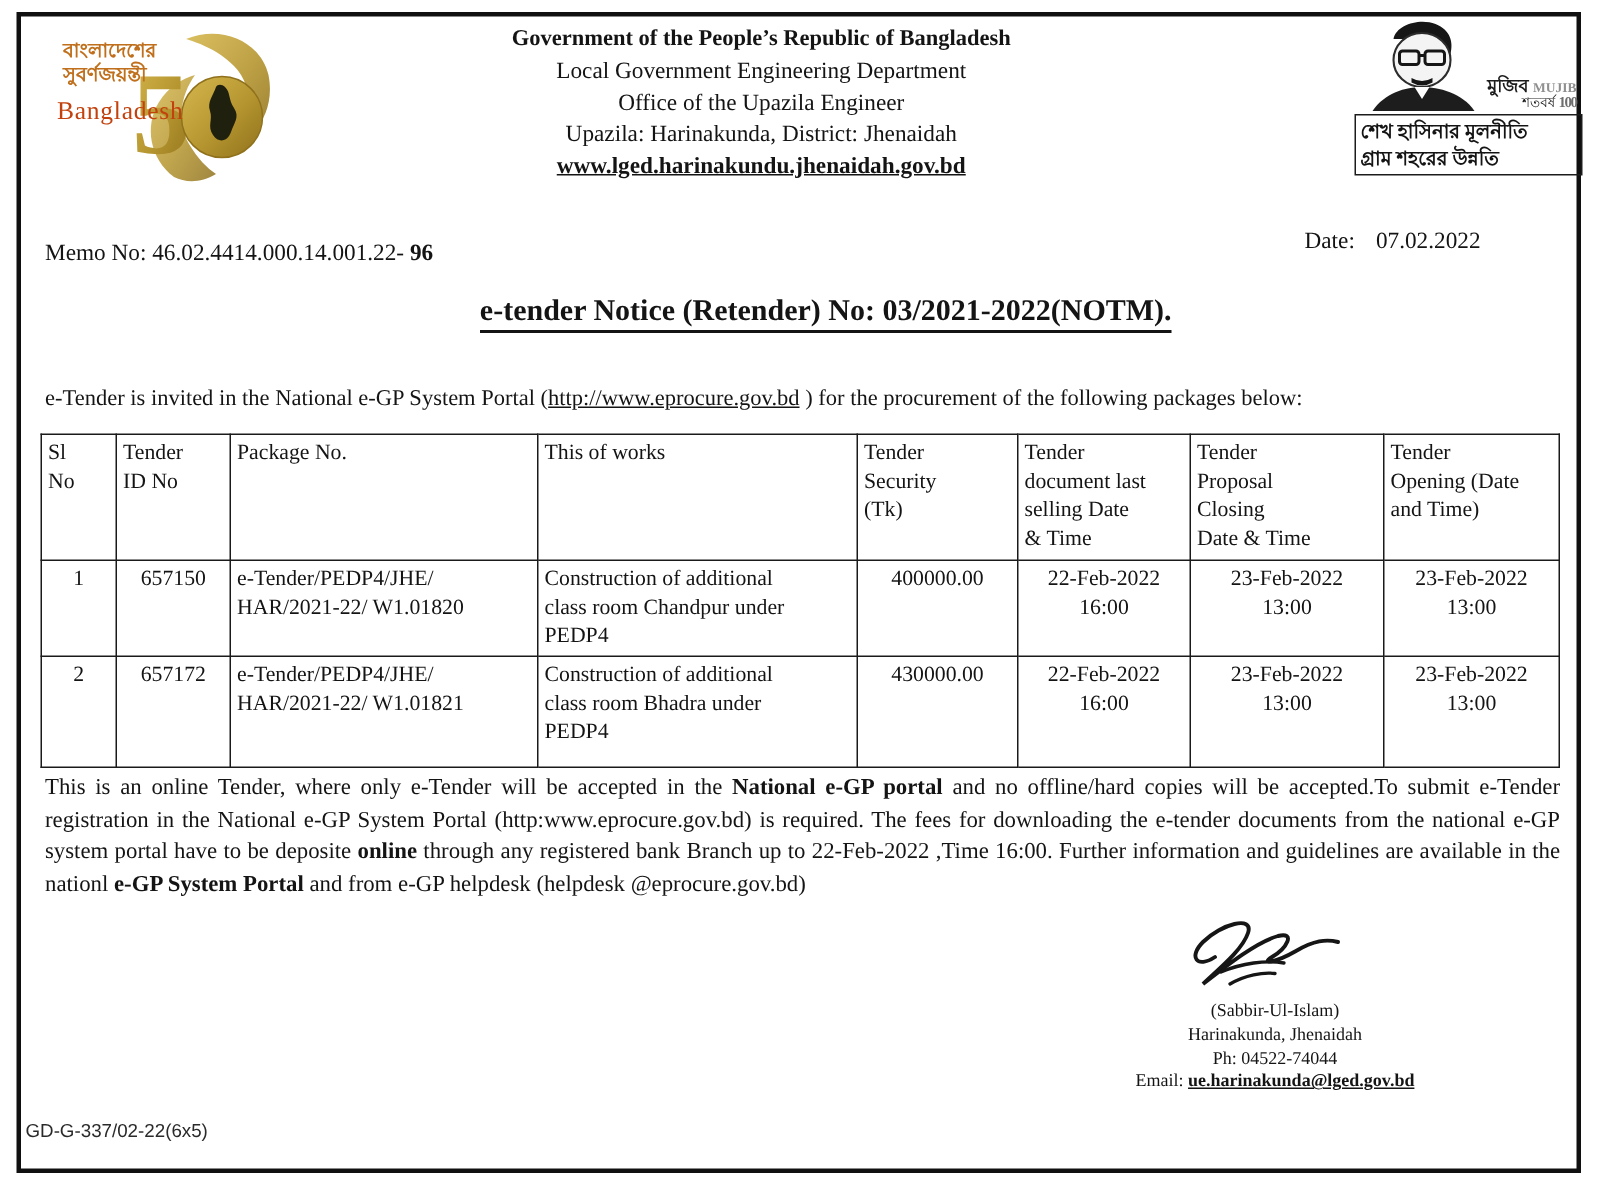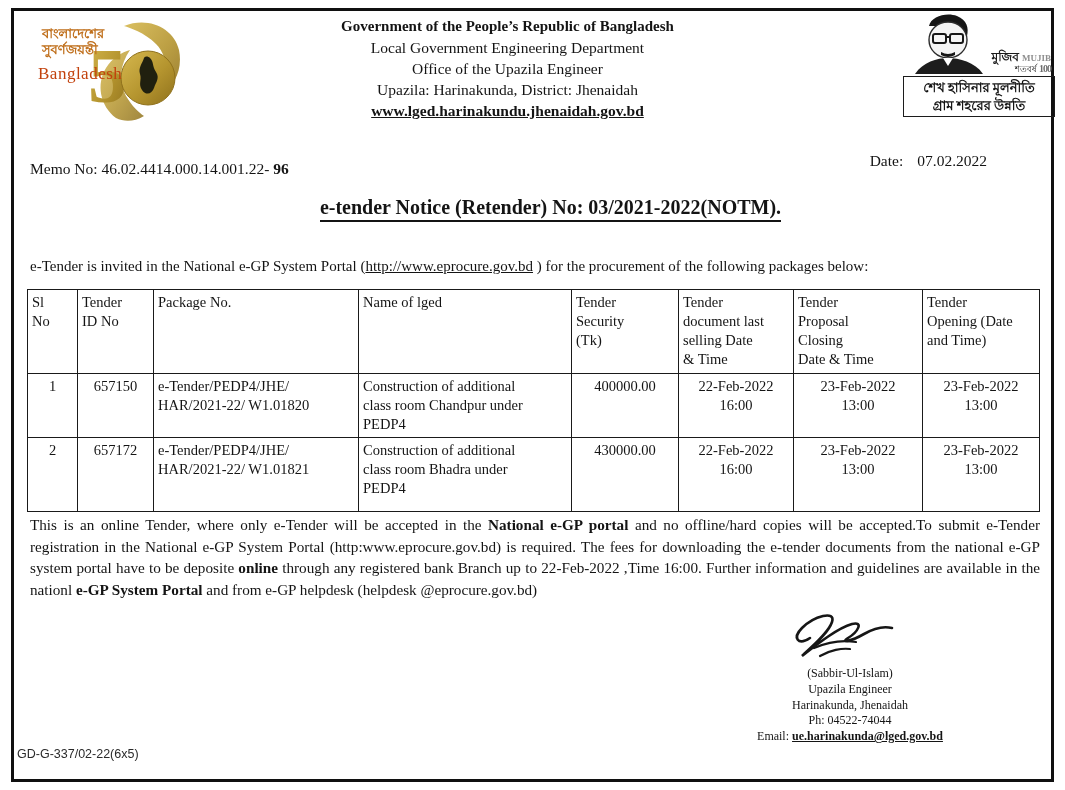--- a/index.html
+++ b/index.html
@@ -18,21 +18,21 @@
   .hdr-center .l2 { font-size:15.5px; }
   .hdr-center .l5 { font-size:15.5px; font-weight:bold; text-decoration:underline; color:#141414; }
 
   .hdr-right-logo { position:absolute; left:903px; top:12px; width:152px; height:116px; font-family:"Liberation Serif",serif; }
   .portrait { position:relative; width:150px; height:62px; }
   .mujib-txt { position:absolute; right:2px; bottom:0px; text-align:right; line-height:1.05; }
   .mujib-txt .a { font-size:12px; font-weight:bold; color:#1c1c1c; }
   .mujib-txt .a span { color:#8f8f8f; font-size:9px; }
   .mujib-txt .b { font-size:9px; color:#1c1c1c; }
   .mujib-txt .b span { font-size:10px; font-weight:bold; color:#6e6e6e; letter-spacing:-1px; }
-  .slogan-box { margin-top:2px; border:1.5px solid #1c1c1c; padding:2px 3px; text-align:center; font-size:13px; font-weight:bold; line-height:1.35; white-space:pre-line; }
+  .slogan-box { margin-top:2px; border:1.5px solid #1c1c1c; padding:2px 3px; text-align:left; font-size:13px; font-weight:bold; line-height:1.35; white-space:pre-line; }
 
   
   .memo-row { position:absolute; left:30px; top:152px; width:1005px; font-size:15.5px; }
   .memo { position:absolute; left:0; top:8px; }
   .memo b { font-weight:bold; }
   .date { position:absolute; right:48px; top:0; }
   .date .dl { margin-right:14px; }
 
   
   .title-wrap { position:absolute; left:0; top:196px; width:1065px; text-align:center;padding-left:36px; }
@@ -144,21 +144,21 @@
       <col style="width:129px">
       <col style="width:117px">
   </colgroup>
   <tbody>
       <tr>
     <th>Sl
 No</th>
     <th>Tender
 ID No</th>
     <th>Package No.</th>
-    <th>Name of lged</th>
+    <th>This of works</th>
     <th>Tender
 Security
 (Tk)</th>
     <th>Tender
 document last
 selling Date
 &amp; Time</th>
     <th>Tender
 Proposal
 Closing
@@ -207,21 +207,20 @@
 </div>
 
 <div class="sig-block">
   <div class="sig-scribble">
     <svg width="140" height="58" viewBox="0 0 140 58">
       <path d="M30,30 C18,38 12,30 22,20 C34,8 56,2 52,14 C48,26 30,40 22,48 C40,34 58,20 72,16 C84,13 78,24 68,30 C60,35 70,34 84,26 C96,19 104,18 112,20" fill="none" stroke="#161616" stroke-width="2.6" stroke-linecap="round"></path>
       <path d="M34,40 C48,34 64,32 76,34 M40,48 C50,42 62,40 70,41" fill="none" stroke="#161616" stroke-width="2.2" stroke-linecap="round"></path>
     </svg>
   </div>
   <div>(Sabbir-Ul-Islam)</div>
-  <div>Upazila Engineer</div>
   <div>Harinakunda, Jhenaidah</div>
   <div>Ph: 04522-74044</div>
   <div class="sig-email">
     <span>Email: </span><a href="#">ue.harinakunda@lged.gov.bd</a>
   </div>
 </div>
 
 <div class="form-code">GD-G-337/02-22(6x5)</div>
 
 </body></html>

